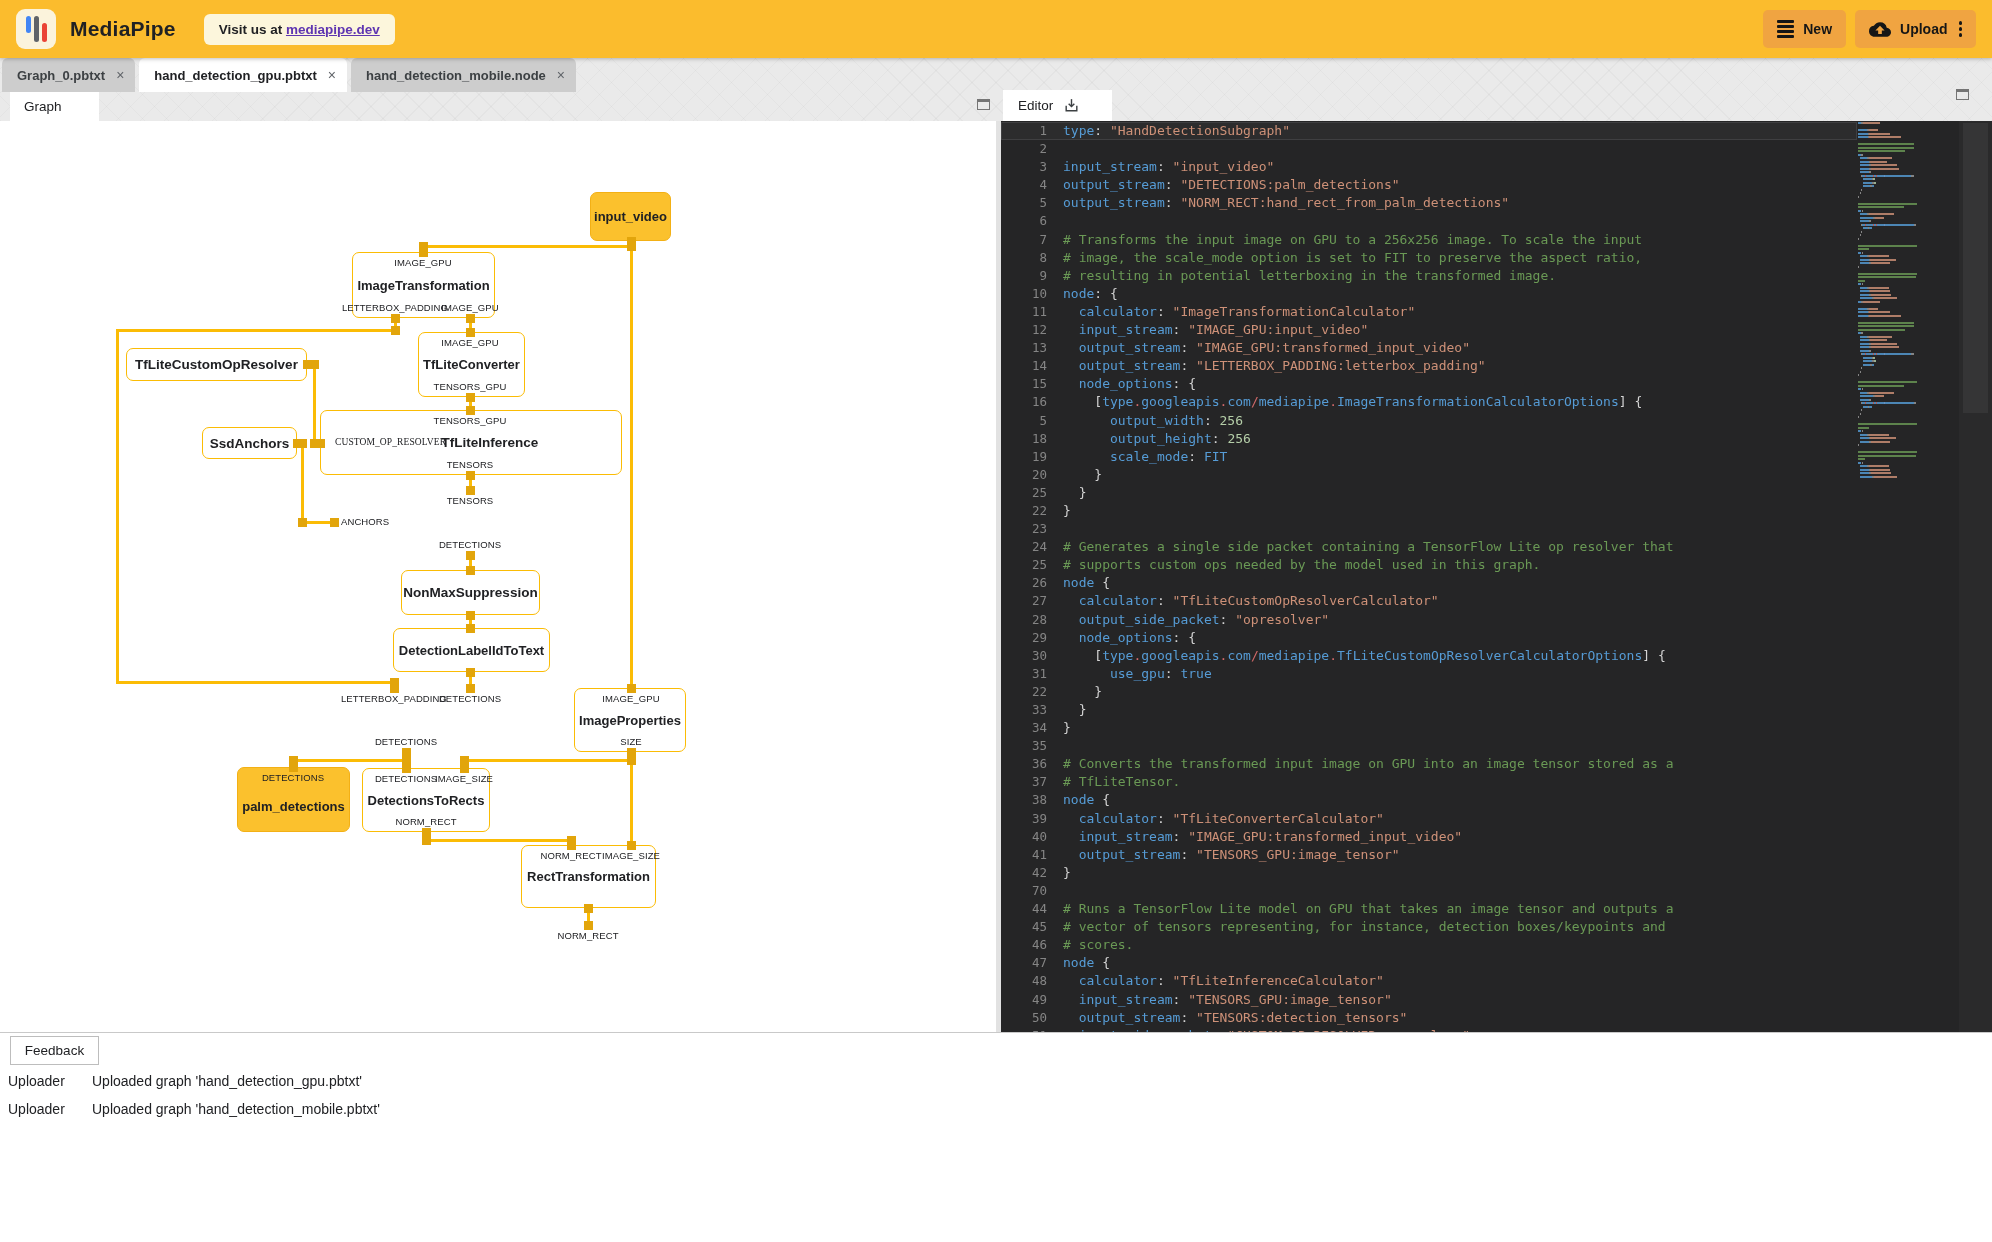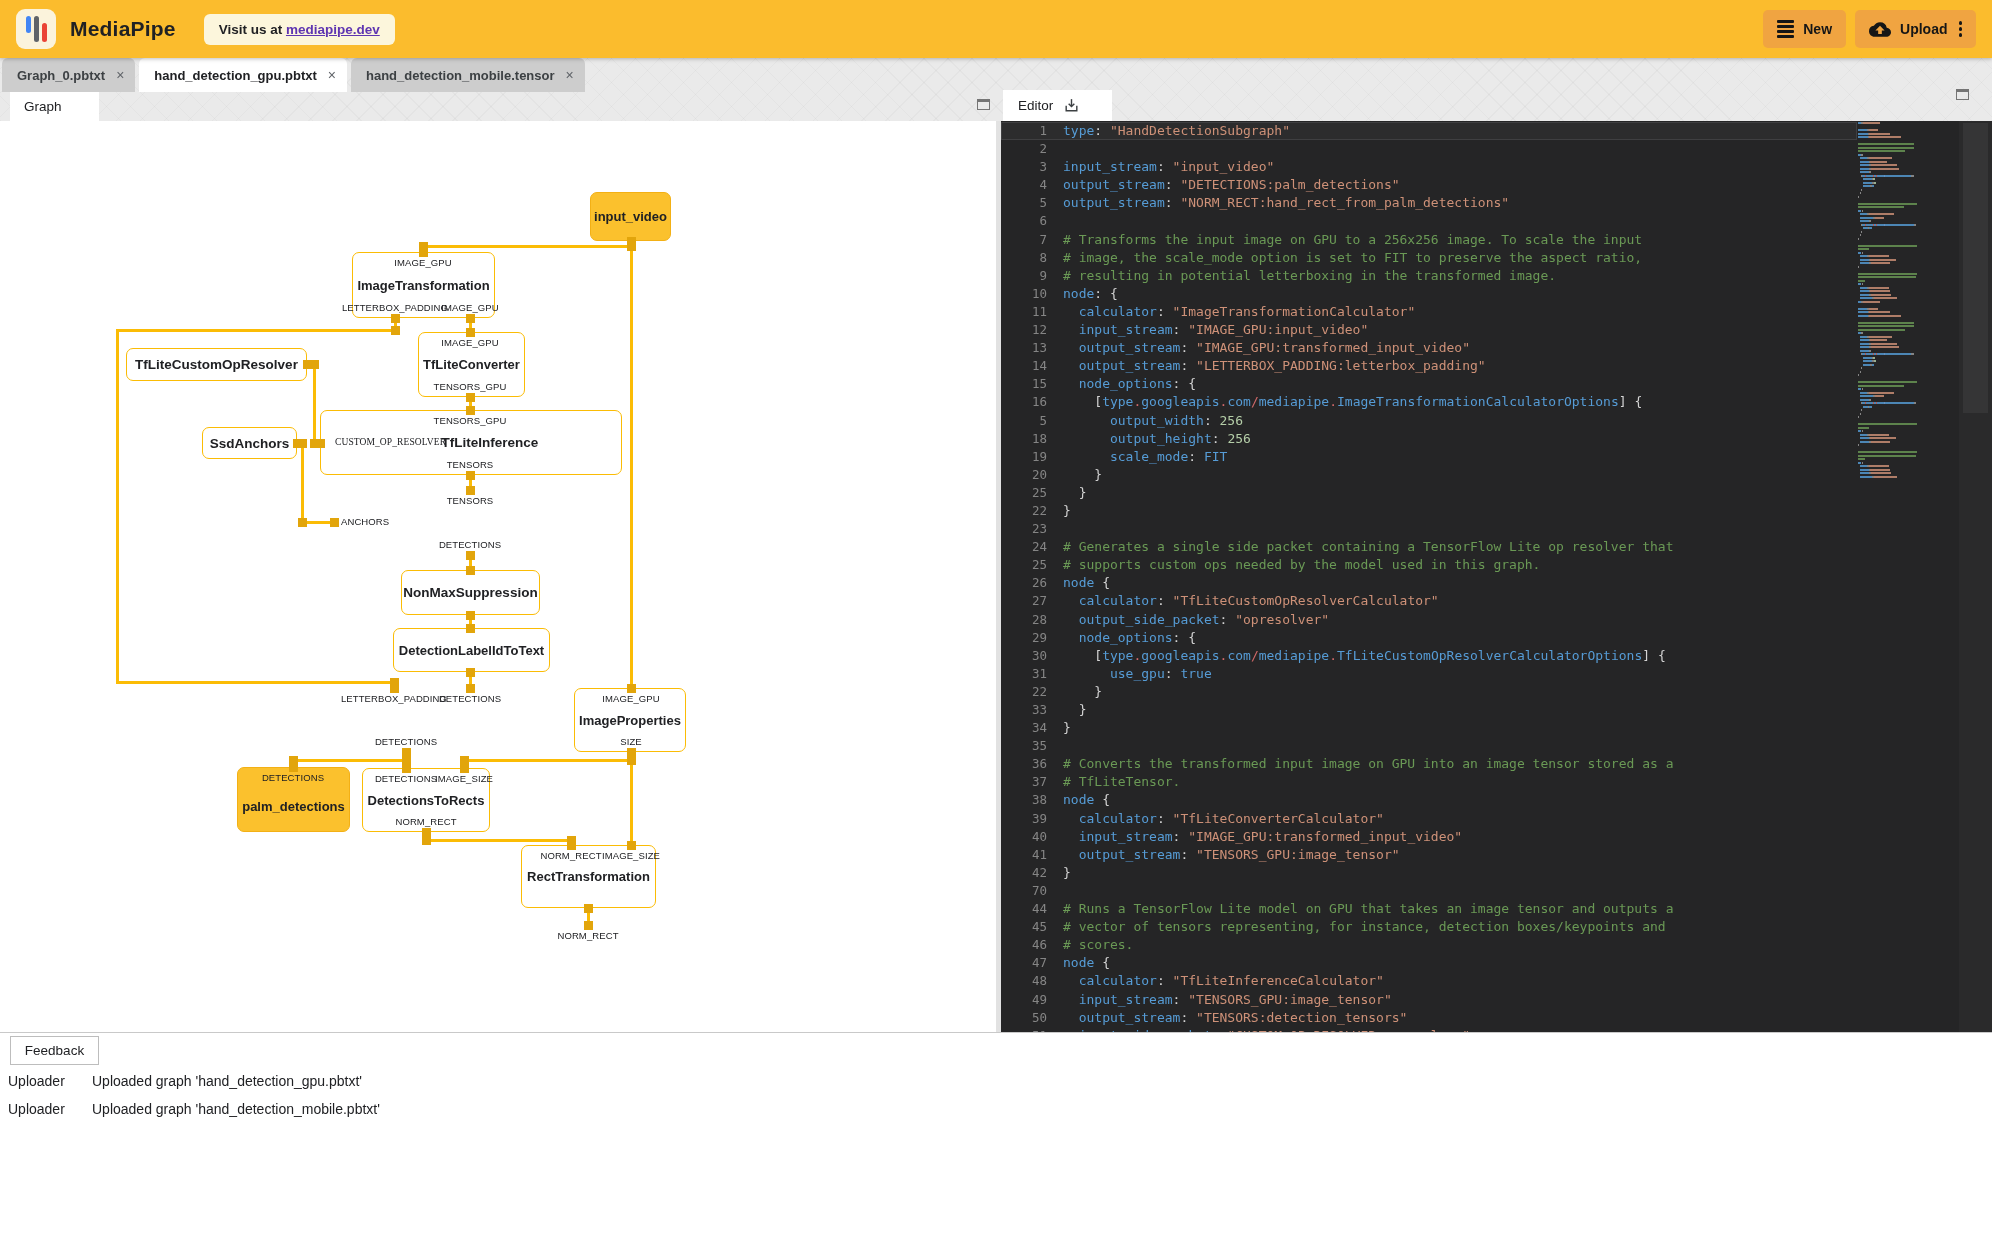--- a/index.html
+++ b/index.html
@@ -132,21 +132,21 @@
   <div id="file-tabs">
       <div class="file-tab">
         <span>Graph_0.pbtxt</span>
         <span class="tab-close">×</span>
       </div>
       <div class="file-tab active">
         <span>hand_detection_gpu.pbtxt</span>
         <span class="tab-close">×</span>
       </div>
       <div class="file-tab">
-        <span>hand_detection_mobile.tensor</span>
+        <span>hand_detection_mobile.node</span>
         <span class="tab-close">×</span>
       </div>
     </div>
 
   <div id="graph-tab" class="panel-tab">
     <span>Graph</span>
   </div>
   <div id="expand-graph" class="win-btn"></div>
 
   <div id="editor-tab" class="panel-tab">

